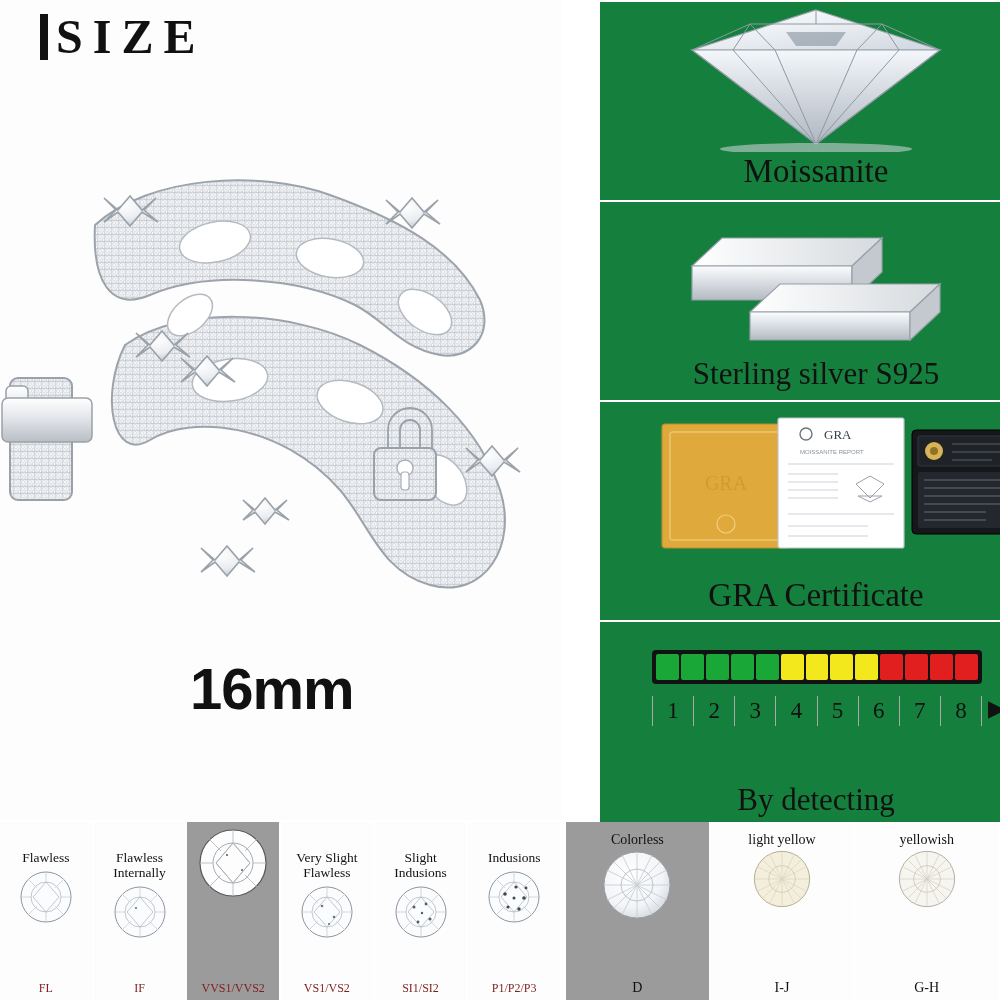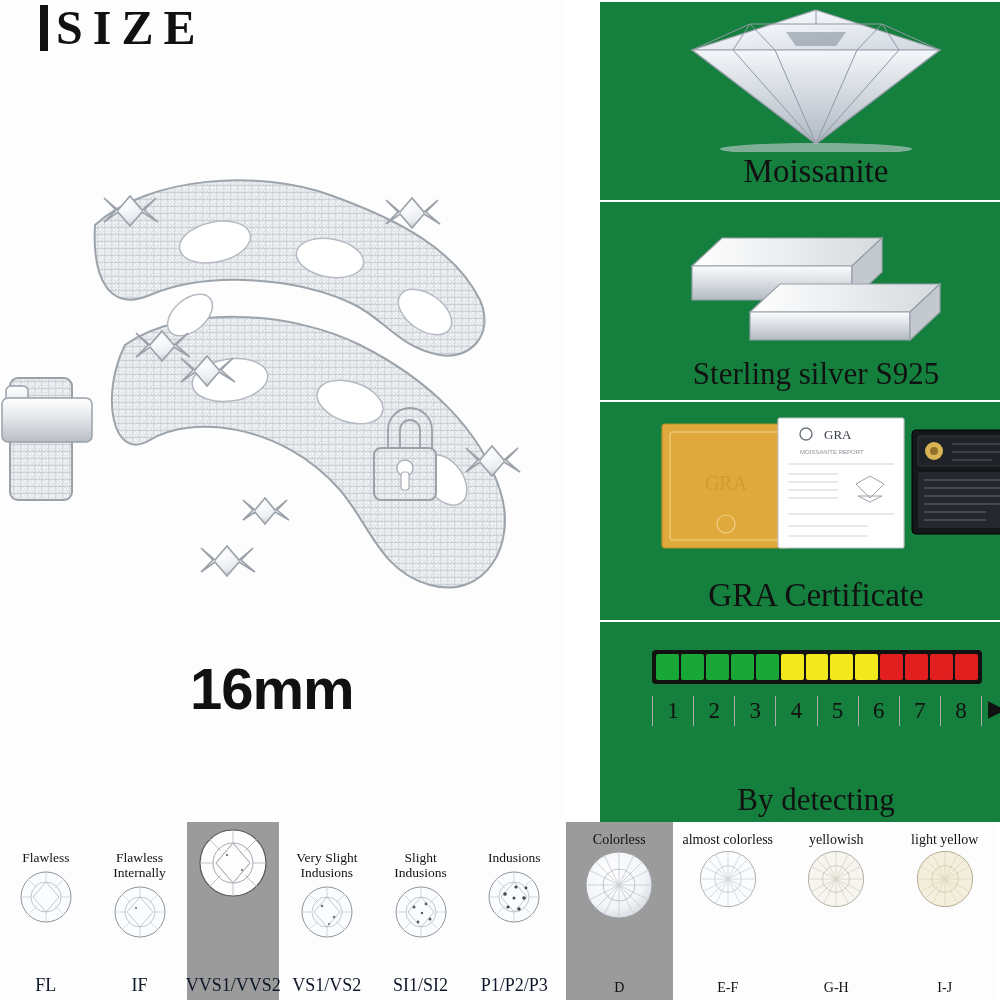--- a/index.html
+++ b/index.html
@@ -12,21 +12,21 @@
   }
   .page{position:relative;width:1000px;height:1000px;}
 
   
   .left-panel{
     position:absolute;left:0;top:0;width:562px;height:820px;
     background:#fdfdfd;
     overflow:hidden;
   }
   .size-head{
-    position:absolute;left:40px;top:5px;display:flex;align-items:center;
+    position:absolute;left:40px;top:14px;display:flex;align-items:center;
   }
   .size-bar{width:8px;height:46px;background:#111;margin-right:8px;}
   .size-word{
     font-size:48px;letter-spacing:10px;font-weight:700;color:#111;
     font-family:"Liberation Serif", serif;line-height:46px;
   }
   .size-sub{
     position:absolute;left:40px;top:80px;
     font-size:21px;color:#e8192c;font-family:"Liberation Serif", serif;
   }
@@ -89,21 +89,21 @@
     flex:1;border-right:2px solid #ffffff;background:#fdfdfd;
     position:relative;display:flex;flex-direction:column;align-items:center;
   }
   .ccell.hl{background:#9b9b9b;}
   .ccell .t{
     margin-top:28px;font-size:13.5px;color:#111;text-align:center;
     line-height:15px;font-family:"Liberation Serif", serif;padding:0 2px;
   }
   .ccell .gem{margin-top:4px;}
   .ccell .b{
-    position:absolute;bottom:4px;font-size:18px;color:#0f172a;
+    position:absolute;bottom:4px;font-size:12px;color:#7f1d1d;
     font-family:"Liberation Serif", serif;
   }
 
   
   .color{
     position:absolute;left:566px;top:822px;width:434px;height:178px;
     display:flex;background:#ffffff;
   }
   .colcell{
     flex:1;border-right:2px solid #ffffff;background:#fdfdfd;
@@ -427,21 +427,21 @@
               <line x1="54" y1="37" x2="37" y2="57"></line>
           </g>
           <circle cx="31" cy="29" r="1.1" fill="#5b6169"></circle>
           <circle cx="46" cy="44" r="1" fill="#5b6169"></circle>
         </svg>
       </div>
       <div class="b">VVS1/VVS2</div>
     </div>
 
     <div class="ccell">
-      <div class="t">Very Slight Indusions</div>
+      <div class="t">Very Slight Flawless</div>
       <div class="gem">
         <svg width="56" height="56" viewBox="0 0 56 56" class="gemsvg">
           <circle cx="28" cy="28" r="25" fill="#fbfcfd" stroke="#8e959d" stroke-width="1"></circle>
           <circle cx="28" cy="28" r="15" fill="none" stroke="#b3b9c0" stroke-width="0.8"></circle>
           <polygon points="28,13 41,28 28,43 15,28" fill="none" stroke="#b3b9c0" stroke-width="0.8"></polygon>
           <g stroke="#c3c8ce" stroke-width="0.7">
             <line x1="28" y1="3" x2="28" y2="13"></line>
               <line x1="53" y1="28" x2="43" y2="28"></line>
             <line x1="28" y1="53" x2="28" y2="43"></line>
               <line x1="3" y1="28" x2="13" y2="28"></line>
@@ -538,39 +538,40 @@
               <line x1="52" y1="7" x2="22" y2="67"></line>
             <line x1="7" y1="22" x2="67" y2="52"></line>
               <line x1="7" y1="52" x2="67" y2="22"></line>
           </g>
           <circle cx="37" cy="37" r="16" fill="none" stroke="#b9bfc5" stroke-width="0.9"></circle>
         </svg>
       </div>
       <div class="b">D</div>
     </div>
 
+
     <div class="colcell">
-      <div class="t">almost colorless</div>
+      <div class="t">light yellow</div>
       <div>
         <svg width="62" height="62" viewBox="0 0 74 74" class="gemsvg">
-          <circle cx="37" cy="37" r="33" fill="#fbfcfd" stroke="#9aa0a7" stroke-width="1"></circle>
-          <g stroke="#ccd1d6" stroke-width="0.9">
+          <circle cx="37" cy="37" r="33" fill="#f4efdd" stroke="#a79e7f" stroke-width="1"></circle>
+          <g stroke="#ddd5ba" stroke-width="0.9">
             <line x1="37" y1="4" x2="37" y2="70"></line>
               <line x1="4" y1="37" x2="70" y2="37"></line>
             <line x1="14" y1="14" x2="60" y2="60"></line>
               <line x1="60" y1="14" x2="14" y2="60"></line>
             <line x1="22" y1="7" x2="52" y2="67"></line>
               <line x1="52" y1="7" x2="22" y2="67"></line>
             <line x1="7" y1="22" x2="67" y2="52"></line>
               <line x1="7" y1="52" x2="67" y2="22"></line>
           </g>
-          <circle cx="37" cy="37" r="16" fill="none" stroke="#bcc2c8" stroke-width="0.9"></circle>
-        </svg>
-      </div>
-      <div class="b">E-F</div>
+          <circle cx="37" cy="37" r="16" fill="none" stroke="#cfc7ab" stroke-width="0.9"></circle>
+        </svg>
+      </div>
+      <div class="b">I-J</div>
     </div>
 
     <div class="colcell">
       <div class="t">yellowish</div>
       <div>
         <svg width="62" height="62" viewBox="0 0 74 74" class="gemsvg">
           <circle cx="37" cy="37" r="33" fill="#f7f5ef" stroke="#a39f92" stroke-width="1"></circle>
           <g stroke="#d3cfc2" stroke-width="0.9">
             <line x1="37" y1="4" x2="37" y2="70"></line>
               <line x1="4" y1="37" x2="70" y2="37"></line>
@@ -579,36 +580,15 @@
             <line x1="22" y1="7" x2="52" y2="67"></line>
               <line x1="52" y1="7" x2="22" y2="67"></line>
             <line x1="7" y1="22" x2="67" y2="52"></line>
               <line x1="7" y1="52" x2="67" y2="22"></line>
           </g>
           <circle cx="37" cy="37" r="16" fill="none" stroke="#c6c2b4" stroke-width="0.9"></circle>
         </svg>
       </div>
       <div class="b">G-H</div>
     </div>
-
-    <div class="colcell">
-      <div class="t">light yellow</div>
-      <div>
-        <svg width="62" height="62" viewBox="0 0 74 74" class="gemsvg">
-          <circle cx="37" cy="37" r="33" fill="#f4efdd" stroke="#a79e7f" stroke-width="1"></circle>
-          <g stroke="#ddd5ba" stroke-width="0.9">
-            <line x1="37" y1="4" x2="37" y2="70"></line>
-              <line x1="4" y1="37" x2="70" y2="37"></line>
-            <line x1="14" y1="14" x2="60" y2="60"></line>
-              <line x1="60" y1="14" x2="14" y2="60"></line>
-            <line x1="22" y1="7" x2="52" y2="67"></line>
-              <line x1="52" y1="7" x2="22" y2="67"></line>
-            <line x1="7" y1="22" x2="67" y2="52"></line>
-              <line x1="7" y1="52" x2="67" y2="22"></line>
-          </g>
-          <circle cx="37" cy="37" r="16" fill="none" stroke="#cfc7ab" stroke-width="0.9"></circle>
-        </svg>
-      </div>
-      <div class="b">I-J</div>
-    </div>
   </div>
 
 </div>
 
 </body></html>

